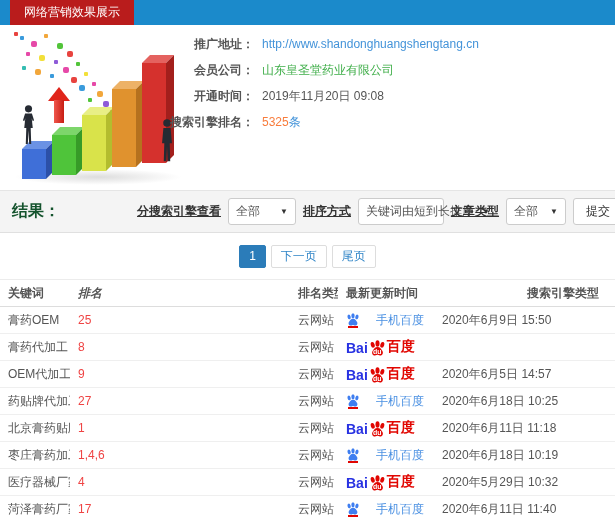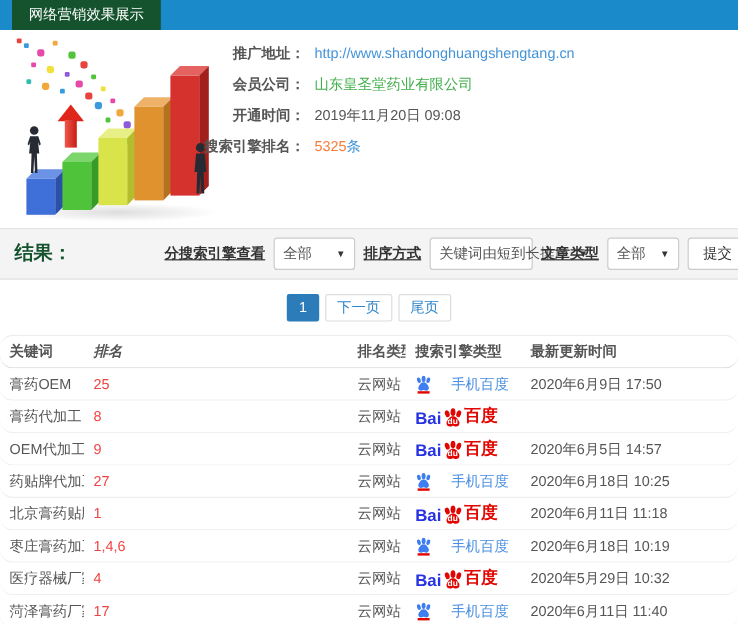--- a/index.html
+++ b/index.html
@@ -2,21 +2,21 @@
 <html><head>
 <meta charset="utf-8">
 <style>
   * { margin:0; padding:0; box-sizing:border-box; }
   html,body { width:615px; height:520px; overflow:hidden; background:#fff;
               font-family:"Liberation Sans","DejaVu Sans",sans-serif; }
   .stage { position:relative; width:615px; height:520px; overflow:hidden; }
 
   
   .topbar { height:25px; background:#1b8acb; display:flex; align-items:stretch; }
-  .toptab { margin-left:10px; padding:12px 14px; background:#14532d; color:#fff;
+  .toptab { margin-left:10px; padding:12px 14px; background:#b91c1c; color:#fff;
             font-size:12px; display:flex; align-items:center; }
 
   
   .info-section { position:relative; height:165px; background:#fff; }
   .hero { position:absolute; left:8px; top:5px; width:180px; height:155px; }
   .confetti { position:absolute; left:6px; top:2px; width:4px; height:4px; border-radius:1px;
     background:#e8433f;
     box-shadow: 6px 4px 0 0 #3a9bdc, 18px 10px 0 1px #e649a8, 30px 2px 0 0 #f2a73b,
       44px 12px 0 1px #52c43a, 12px 20px 0 0 #e649a8, 26px 24px 0 1px #f2e03a,
       40px 28px 0 0 #8e5bd8, 54px 20px 0 1px #e8433f, 8px 34px 0 0 #35bdb2,
@@ -74,21 +74,21 @@
 
   
   .pagination { height:46px; display:flex; align-items:center; justify-content:center; gap:5px; }
   .page-btn { min-width:26px; height:23px; padding:0 9px; display:flex; align-items:center;
     justify-content:center; font-size:12px; border:1px solid #ddd; border-radius:2px;
     background:#fff; color:#2f84c7; cursor:pointer; }
   .page-btn.active { background:#2b7cb9; border-color:#2b7cb9; color:#fff; }
 
   
   .table { width:615px; font-size:12px; }
-  .tr { display:flex; align-items:center; height:27px; border-bottom:1px solid #efefef;border-radius:11px; }
+  .tr { display:flex; align-items:center; height:27px; border-bottom:1px solid #efefef; }
   .tr.head { height:28px; border-top:1px solid #ececec; border-bottom:1px solid #ddd;
     font-weight:bold; color:#555; }
   .td { padding-left:8px; white-space:nowrap; overflow:hidden; }
   .c-kw { width:70px; color:#555; }
   .c-rank { width:220px; color:#ef4444; cursor:pointer; }
   .tr.head .c-rank { color:#555; cursor:default;font-style:italic; }
   .c-type { width:48px; color:#555; }
   .c-engine { width:96px; display:flex; align-items:center; }
   .c-time { flex:1; color:#555; }
 
@@ -212,43 +212,43 @@
     <div class="page-btn active">1</div>
     <div class="page-btn">下一页</div>
     <div class="page-btn">尾页</div>
   </div>
 
   <div class="table">
     <div class="tr head">
       <div class="td c-kw">关键词</div>
       <div class="td c-rank">排名</div>
       <div class="td c-type">排名类型</div>
+      <div class="td c-time">最新更新时间</div>
       <div class="td c-engine">搜索引擎类型</div>
-      <div class="td c-time">最新更新时间</div>
     </div>
 
     <div class="tr">
       <div class="td c-kw">膏药OEM</div>
       <div class="td c-rank">25</div>
       <div class="td c-type">云网站</div>
       <div class="td c-engine">
         <span class="mb-logo">
           <span class="paw-wrap paw-blue">
               <svg viewBox="0 0 32 30">
                 <ellipse cx="7" cy="9" rx="3.6" ry="5.5" transform="rotate(-18 7 9)"></ellipse>
                 <ellipse cx="16" cy="6.5" rx="3.8" ry="6"></ellipse>
                 <ellipse cx="25" cy="9" rx="3.6" ry="5.5" transform="rotate(18 25 9)"></ellipse>
                 <path d="M16 13 c-5 0 -7 4 -9 7 c-2.4 3.6 -1 9 4 9 c3 0 4 -1.2 5 -1.2 c1 0 2 1.2 5 1.2 c5 0 6.4 -5.4 4 -9 c-2 -3 -4 -7 -9 -7 z"></path>
               </svg>
               <span class="mb-underline"></span>
             </span>
           <span class="mb-text">手机百度</span>
         </span>
       </div>
-      <div class="td c-time">2020年6月9日 17:50</div>
+      <div class="td c-time">2020年6月9日 15:50</div>
     </div>
 
     <div class="tr">
       <div class="td c-kw">膏药代加工</div>
       <div class="td c-rank">8</div>
       <div class="td c-type">云网站</div>
       <div class="td c-engine">
         <span class="bd-logo">
           <span class="bd-bai">Bai</span>
           <span class="paw-wrap paw-red">

